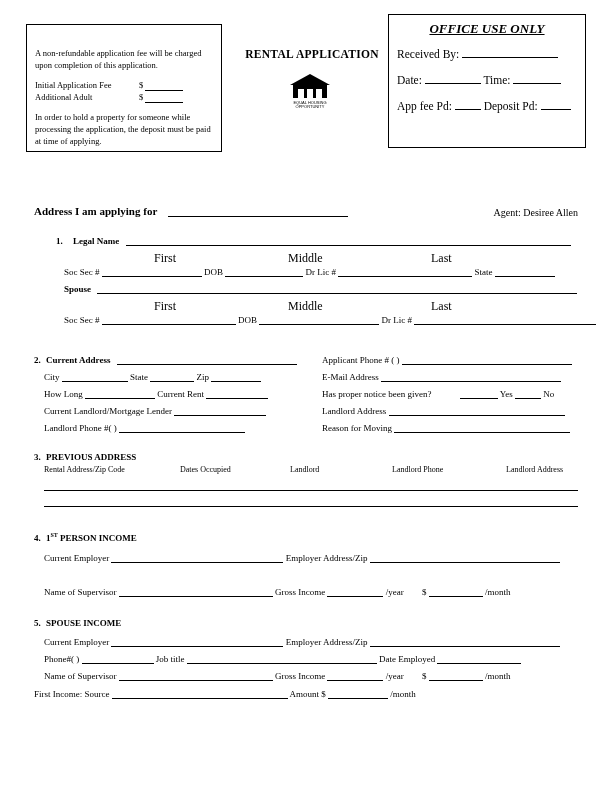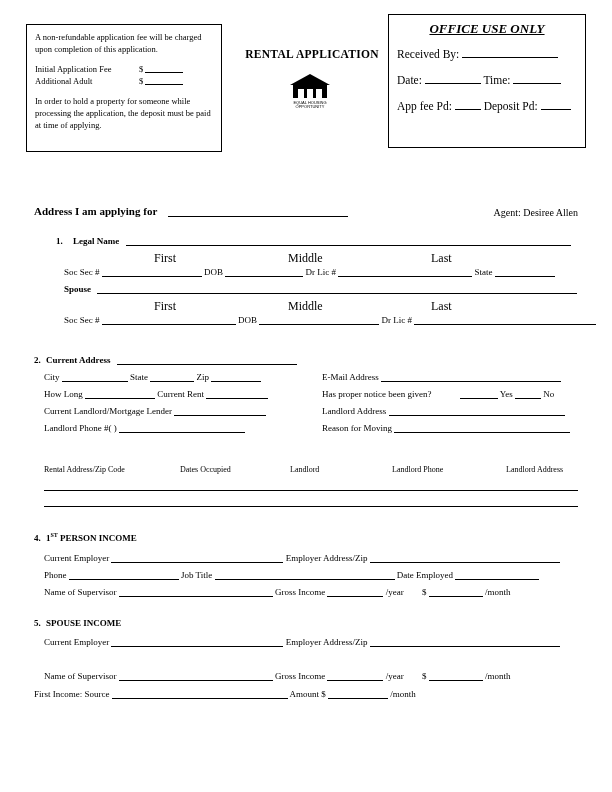--- a/index.html
+++ b/index.html
@@ -19,26 +19,26 @@
 
   
   .fee-box {
     position: absolute;
     left: 26px;
     top: 24px;
     width: 196px;
     height: 128px;
     border: 1px solid #000;
     box-sizing: border-box;
-    padding: 6px 8px 0 8px;
+    padding: 22px 8px 0 8px;
     font-size: 8.5px;
     line-height: 12px;
   }
   .fee-box p { margin: 0 0 0 0; }
-  .fee-line { display: flex; align-items: flex-start; }
+  .fee-line { display: flex; align-items: flex-end; }
   .fee-line .lbl { width: 104px; }
   .fee-line .dollar { margin-right: 2px; }
   .fee-line .blank {
     display: inline-block;
     width: 38px;
     border-bottom: 1px solid #000;
     height: 9px;
   }
   .fee-gap { height: 8px; }
 
@@ -261,68 +261,70 @@
   </div>
   <div class="colL" style="top:404px;">
     <span>Current Landlord/Mortgage Lender</span>
     <span class="fld" style="width:92px;"></span>
   </div>
   <div class="colL" style="top:421px;">
     <span>Landlord Phone #(        )</span>
     <span class="fld" style="width:126px;"></span>
   </div>
 
+  <div class="colR" style="top:353px;">
+    <span>Applicant Phone # (       )</span>
+    <span class="fld" style="width:170px;"></span>
+  </div>
   <div class="colR" style="top:370px;">
     <span>E-Mail Address</span>
     <span class="fld" style="width:180px;"></span>
   </div>
   <div class="colR" style="top:387px;">
     <span>Has proper notice been given?</span>
     <span class="fld" style="width:38px;margin-left:26px;"></span>
     <span>Yes</span>
     <span class="fld" style="width:26px;"></span>
     <span>No</span>
   </div>
   <div class="colR" style="top:404px;">
     <span>Landlord Address</span>
     <span class="fld" style="width:176px;"></span>
   </div>
   <div class="colR" style="top:421px;">
     <span>Reason for Moving</span>
     <span class="fld" style="width:176px;"></span>
   </div>
 
+  <div class="sec" style="left:34px; top:452px; width:544px;">
+    <div class="row">
+      <span class="num">3.</span>
+      <span class="bold" style="margin-left:3px">PREVIOUS ADDRESS</span>
+    </div>
+  </div>
   <div style="position:absolute; left:44px; top:465px; width:534px; font-size:8px;">
     <span style="position:absolute;left:0;">Rental Address/Zip Code</span>
     <span style="position:absolute;left:136px;">Dates Occupied</span>
     <span style="position:absolute;left:246px;">Landlord</span>
     <span style="position:absolute;left:348px;">Landlord Phone</span>
     <span style="position:absolute;left:462px;">Landlord Address</span>
   </div>
   <div class="hline" style="left:44px; top:490px; width:534px;"></div>
   <div class="hline" style="left:44px; top:506px; width:534px;"></div>
 
   <div class="sec" style="left:34px; top:532px;">
     <span class="num">4.</span>
     <span class="bold" style="margin-left:3px"><span>1</span><sup style="font-size:6px">ST</sup><span> PERSON INCOME</span></span>
   </div>
 
   <div class="colL" style="top:551px;">
     <span>Current Employer</span>
     <span class="fld" style="width:172px;"></span>
     <span>Employer Address/Zip</span>
     <span class="fld" style="width:190px;"></span>
-  </div>
-  <div class="colL" style="top:568px;">
-    <span>Phone</span>
-    <span class="fld" style="width:110px;"></span>
-    <span>Job Title</span>
-    <span class="fld" style="width:180px;"></span>
-    <span>Date Employed</span>
-    <span class="fld" style="width:84px;"></span>
   </div>
   <div class="colL" style="top:585px;">
     <span>Name of Supervisor</span>
     <span class="fld" style="width:154px;"></span>
     <span>Gross Income</span>
     <span class="fld" style="width:56px;"></span>
     <span>/year</span>
     <span style="margin-left:16px">$</span>
     <span class="fld" style="width:54px;"></span>
     <span>/month</span>
@@ -332,20 +334,28 @@
     <span class="num">5.</span>
     <span class="bold" style="margin-left:3px">SPOUSE INCOME</span>
   </div>
 
   <div class="colL" style="top:635px;">
     <span>Current Employer</span>
     <span class="fld" style="width:172px;"></span>
     <span>Employer Address/Zip</span>
     <span class="fld" style="width:190px;"></span>
   </div>
+  <div class="colL" style="top:652px;">
+    <span>Phone#(      )</span>
+    <span class="fld" style="width:72px;"></span>
+    <span>Job title</span>
+    <span class="fld" style="width:190px;"></span>
+    <span>Date Employed</span>
+    <span class="fld" style="width:84px;"></span>
+  </div>
   <div class="colL" style="top:669px;">
     <span>Name of Supervisor</span>
     <span class="fld" style="width:154px;"></span>
     <span>Gross Income</span>
     <span class="fld" style="width:56px;"></span>
     <span>/year</span>
     <span style="margin-left:16px">$</span>
     <span class="fld" style="width:54px;"></span>
     <span>/month</span>
   </div>

